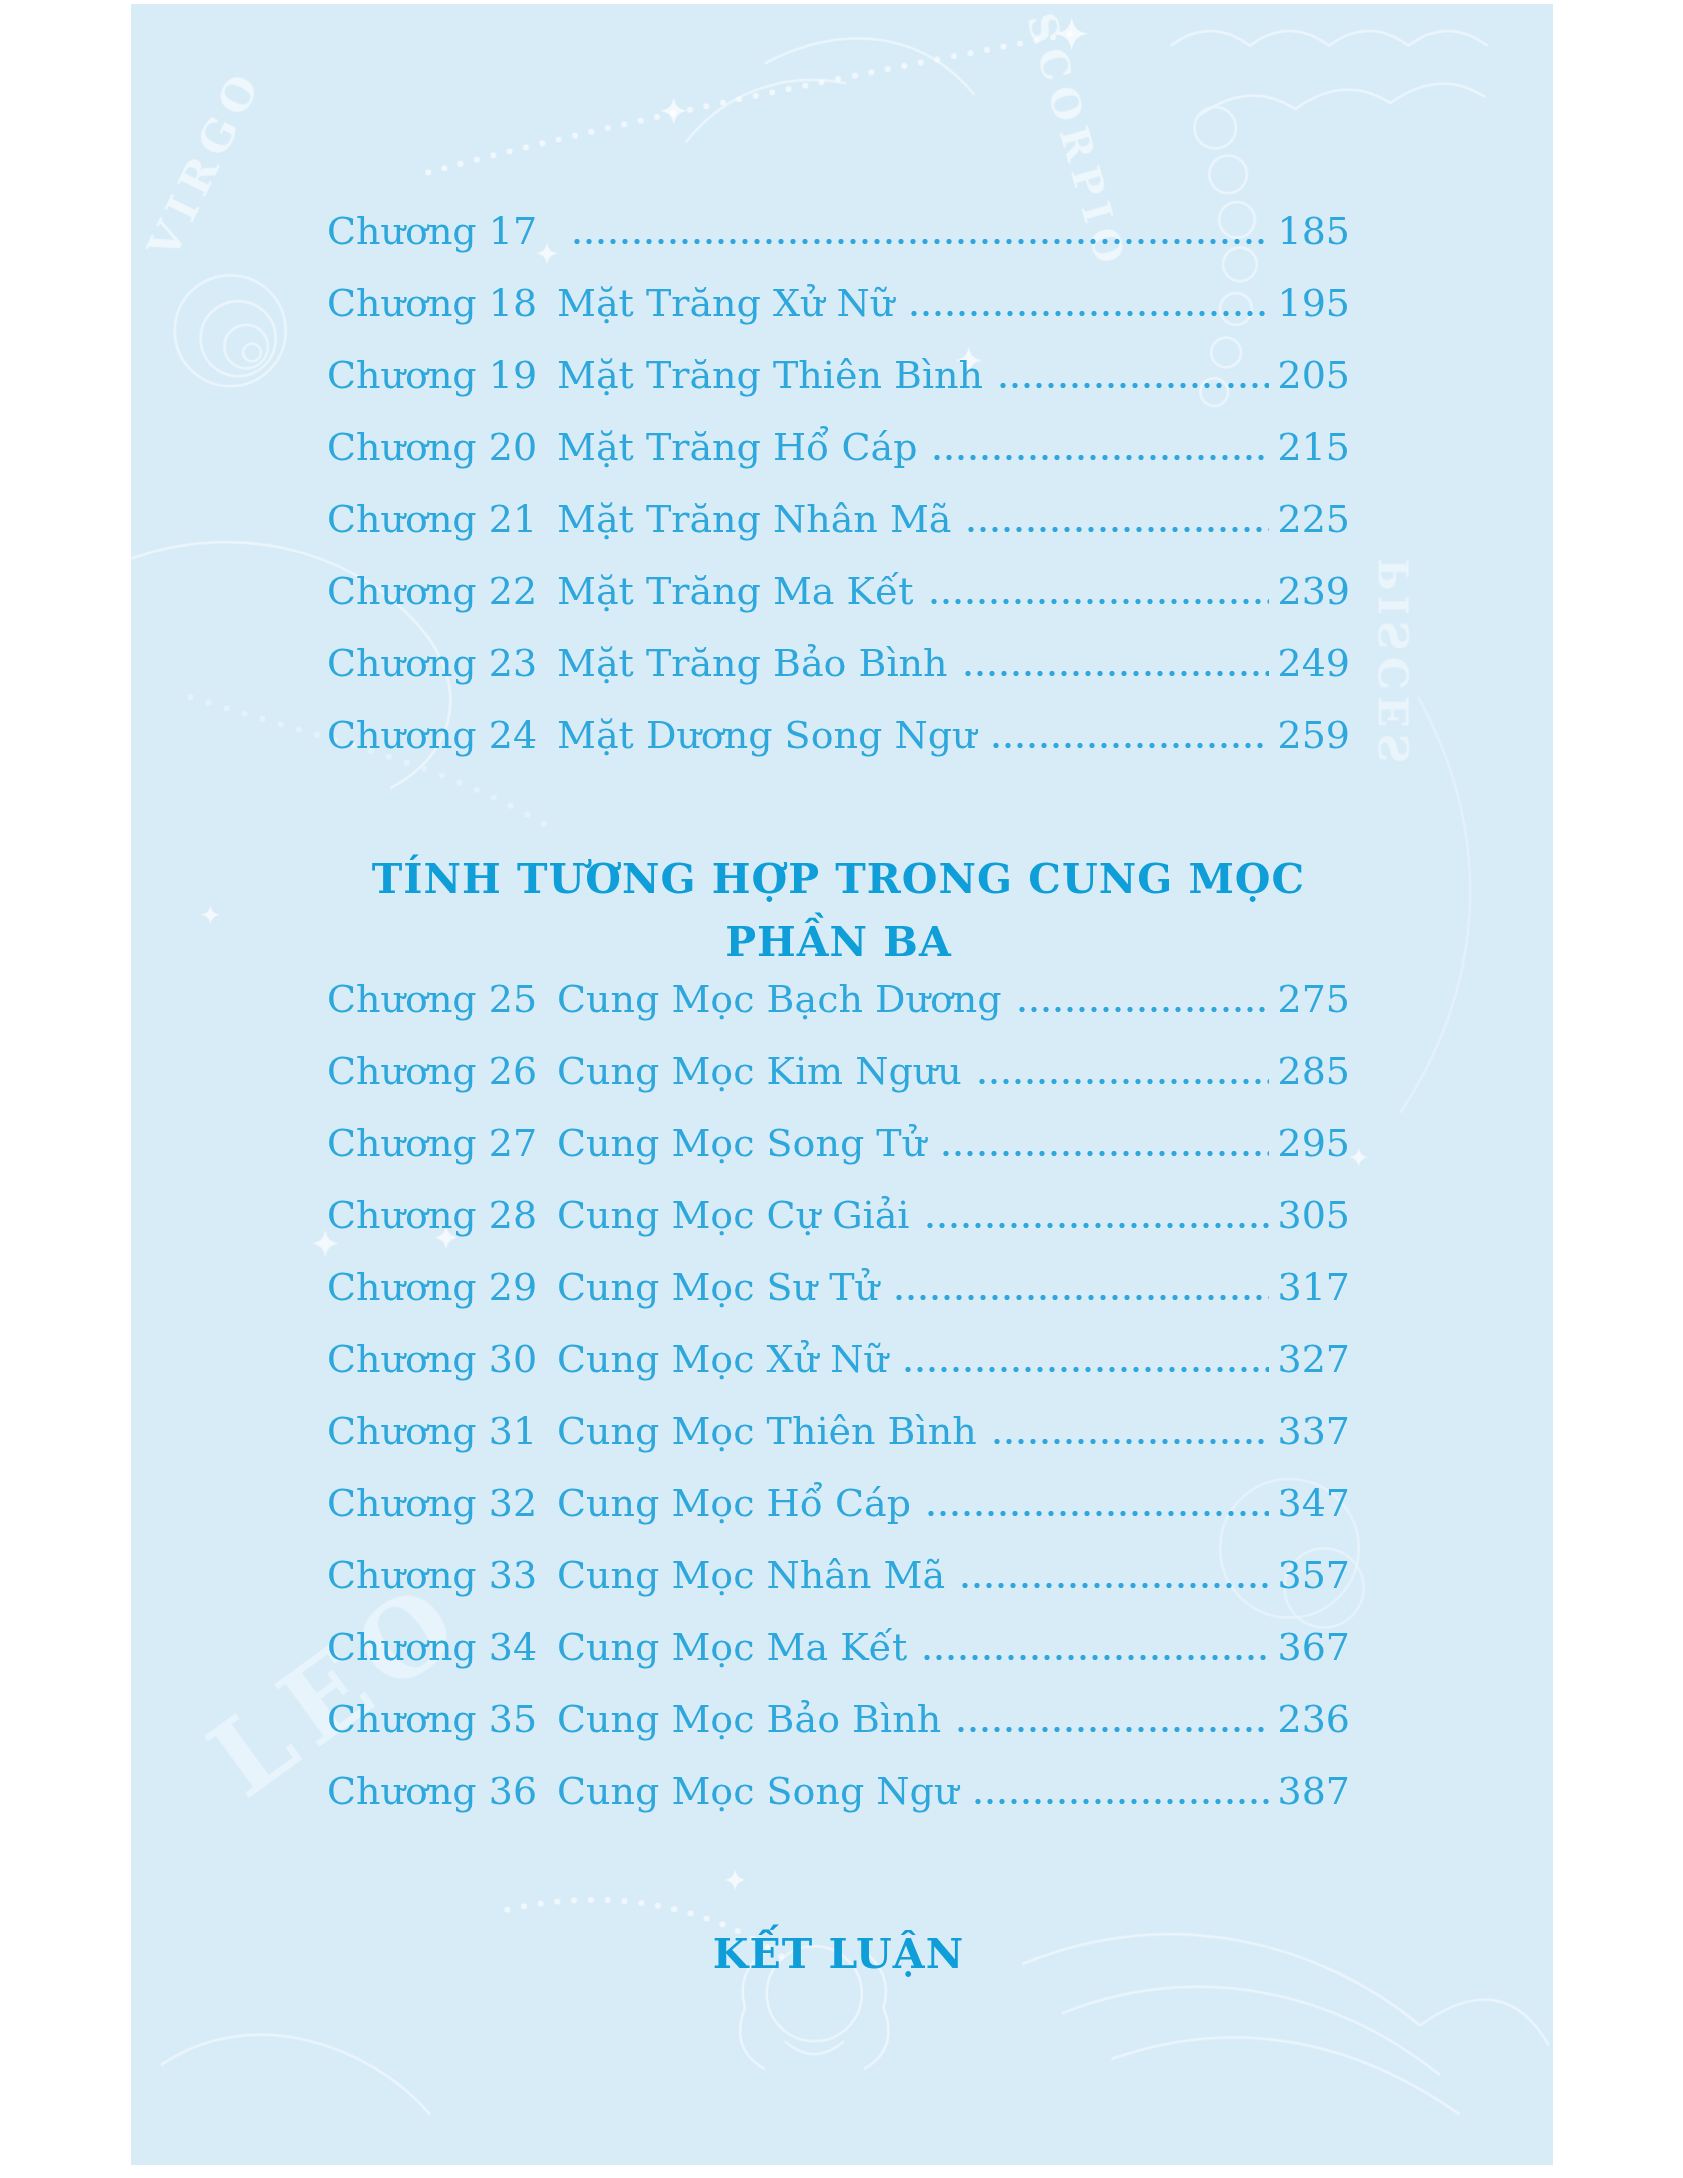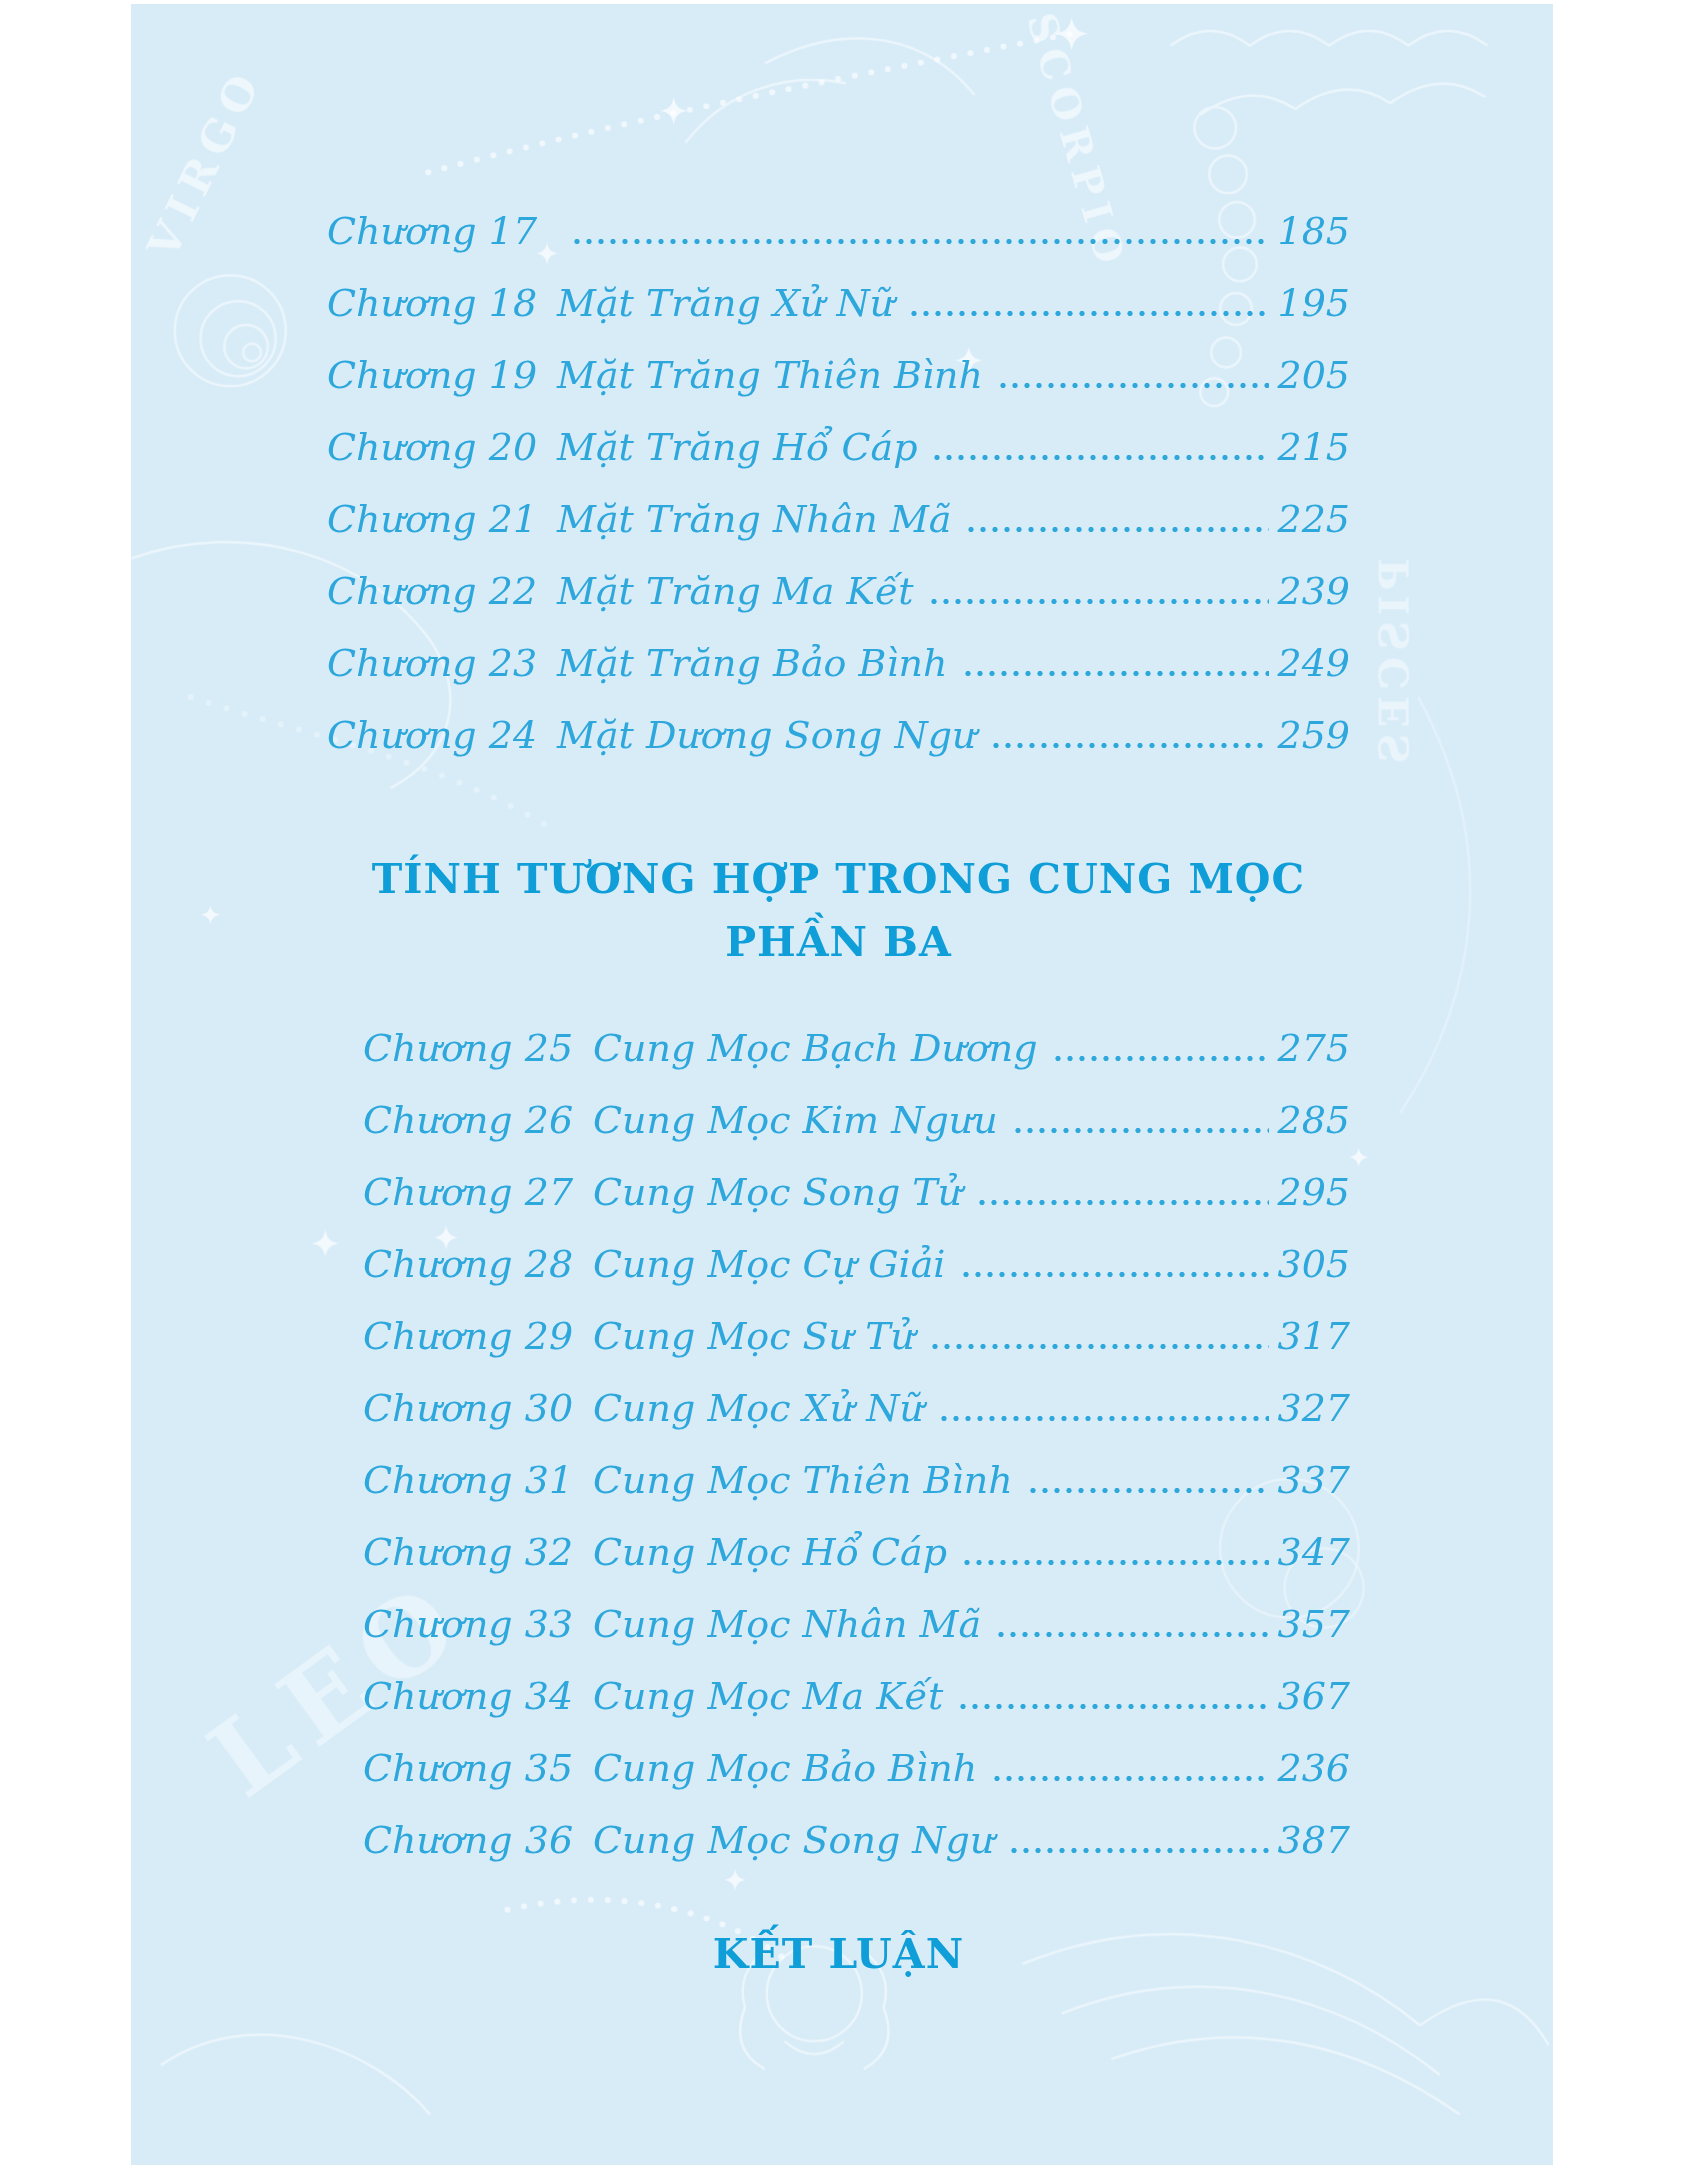--- a/index.html
+++ b/index.html
@@ -14,25 +14,25 @@
     font-family:"DejaVu Serif", serif;
   }
   .page{
     position:absolute;left:131px;top:4px;width:1422px;height:2161px;
     background:var(--page-bg);overflow:hidden;
   }
   .bg-art{position:absolute;left:0;top:0;width:100%;height:100%;pointer-events:none;}
 
   .toc-block{position:absolute;left:196px;right:203px;}
   #toc-moon{top:191px;}
-  #toc-rising{top:1008px;margin-left:36px;}
+  #toc-rising{top:959px;}
   .toc-row{display:flex;align-items:baseline;height:72px;}
   .chap{flex:0 0 230px;width:230px;}
   .chap,.title,.pagenum{
-    font-size:38px;line-height:72px;color:var(--ink);white-space:nowrap;font-style:italic;
+    font-size:38px;line-height:72px;color:var(--ink);white-space:nowrap;
   }
   .leader{
     flex:1 1 auto;height:5px;margin:0 8px 0 14px;min-width:40px;
     background-image:radial-gradient(circle,var(--ink) 2.3px,rgba(0,0,0,0) 2.9px);
     background-size:12px 5px;background-repeat:repeat-x;background-position:0 100%;
   }
   .part-heading{
     position:absolute;left:196px;right:203px;text-align:center;
     color:var(--head);font-weight:bold;letter-spacing:1px;
   }

